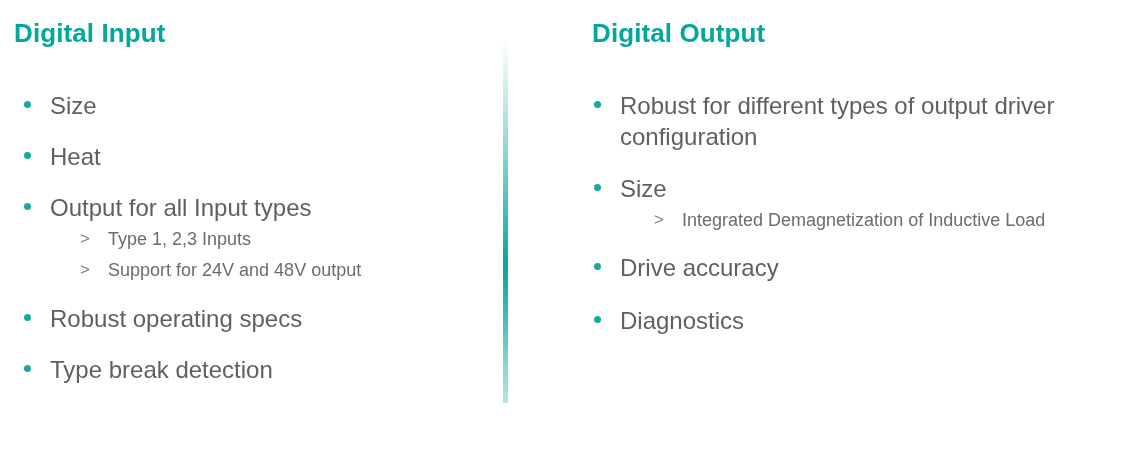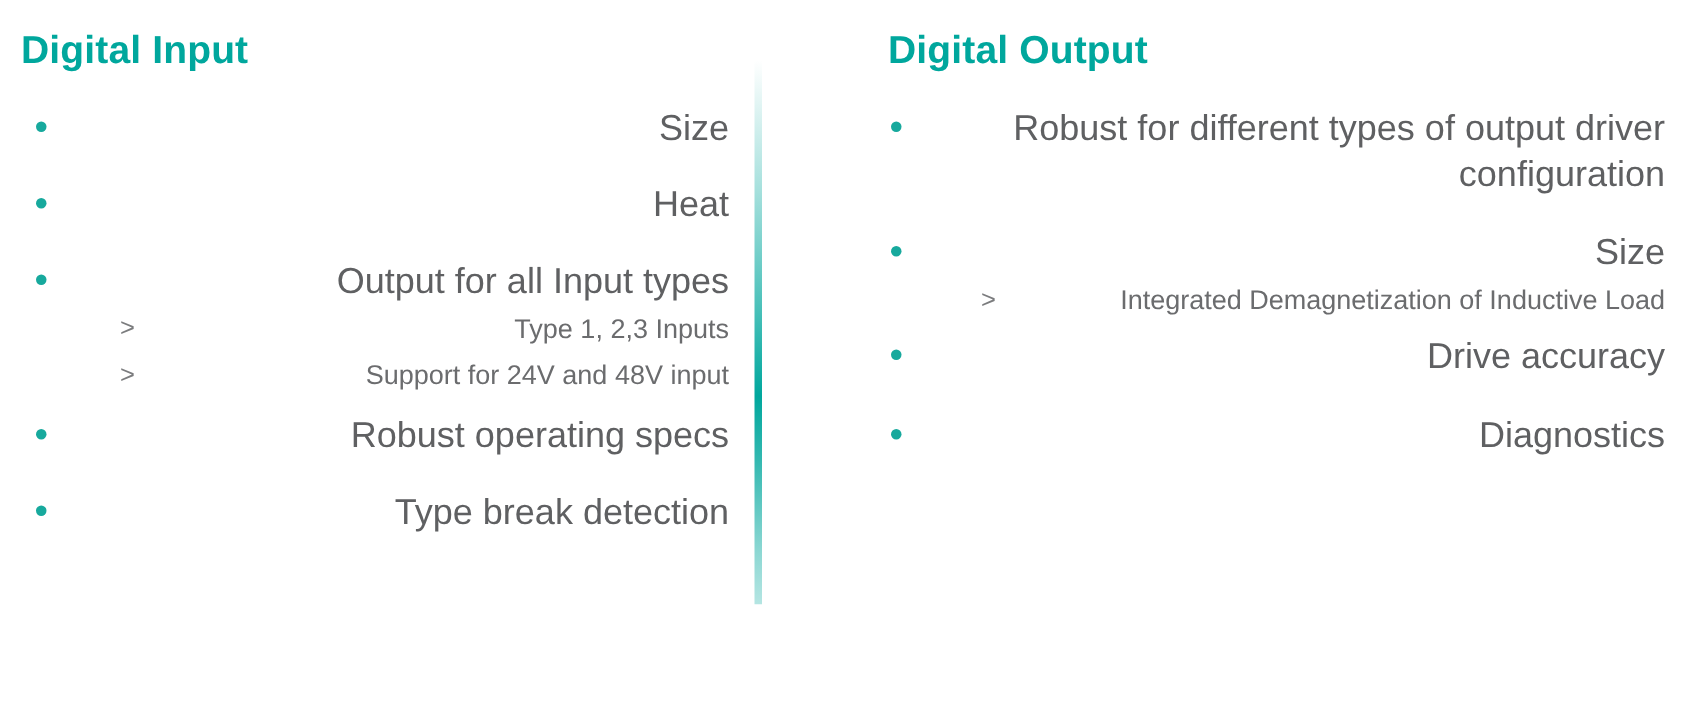--- a/index.html
+++ b/index.html
@@ -9,21 +9,20 @@
   }
   body {
     font-family: "Liberation Sans", sans-serif;
   }
   #slide {
     position: relative;
     width: 1124px;
     height: 403px;
     background: #ffffff;
     overflow: hidden;
-    text-align: right;
   }
 
   
   .divider {
     position: absolute;
     left: 503px;
     top: 40px;
     width: 5px;
     height: 431px;
     background: linear-gradient(to bottom,
@@ -76,20 +75,21 @@
     position: absolute;
     left: 8px;
     top: 11px;
     width: 7px;
     height: 7px;
     border-radius: 50%;
     background: #17a99d;
   }
   li.bullet-item > .bullet-text {
     display: block;
+    margin-top: 20px;
   }
 
   
   ul.subbullets {
     list-style: none;
     margin: 4px 0 0 0;
     padding: 0;
   }
   li.sub-item {
     position: relative;
@@ -147,21 +147,21 @@
       <li class="bullet-item has-sub">
         <span class="bullet-dot"></span>
         <span class="bullet-text">Output for all Input types</span>
         <ul class="subbullets">
           <li class="sub-item">
             <span class="sub-marker">&gt;</span>
             <span class="sub-text">Type 1, 2,3 Inputs</span>
           </li>
           <li class="sub-item">
             <span class="sub-marker">&gt;</span>
-            <span class="sub-text">Support for 24V and 48V input</span>
+            <span class="sub-text">Support for 24V and 48V output</span>
           </li>
         </ul>
       </li>
 
       <li class="bullet-item">
         <span class="bullet-dot"></span>
         <span class="bullet-text">Robust operating specs</span>
       </li>
 
       <li class="bullet-item">

